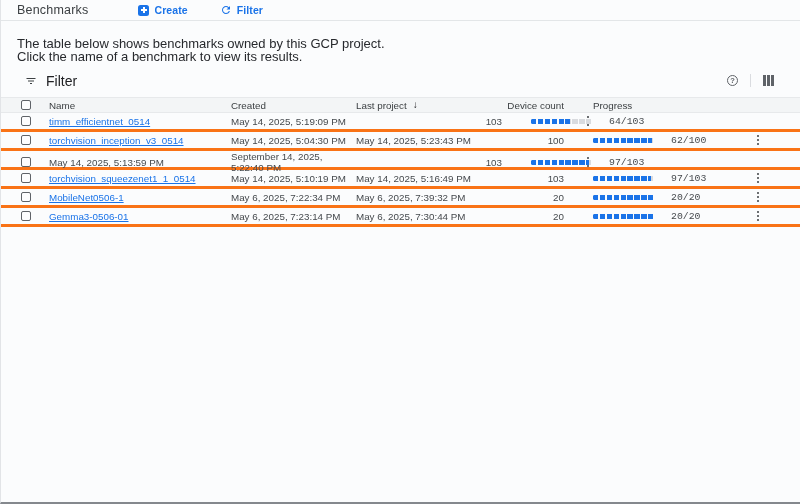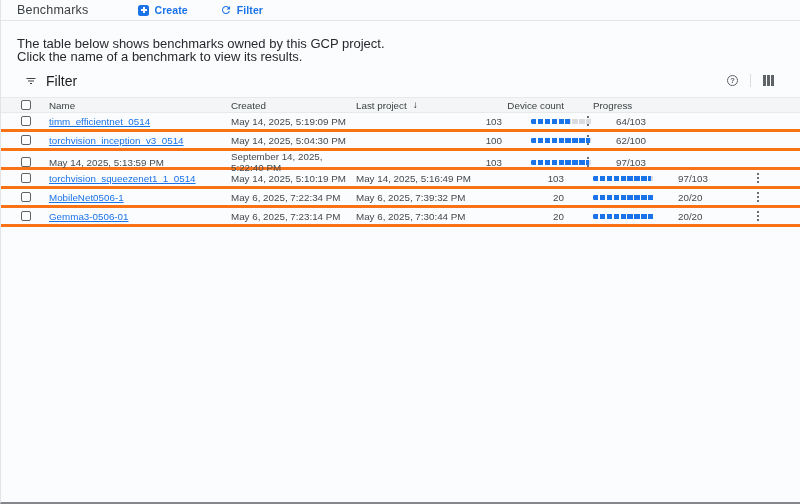--- a/index.html
+++ b/index.html
@@ -86,21 +86,21 @@
   .name-link{
     color:var(--link);text-decoration:underline;cursor:pointer;
     white-space:nowrap;overflow:hidden;text-overflow:ellipsis;display:block;padding-right:8px;
   }
   .pbar{
     width:62px;height:5px;border-radius:1px;flex:none;
     background:linear-gradient(90deg,var(--pfill) 0 var(--p,0%),var(--ptrack) var(--p,0%) 100%);
     -webkit-mask:repeating-linear-gradient(90deg,#000 0 5.2px,transparent 5.2px 6.9px);
     mask:repeating-linear-gradient(90deg,#000 0 5.2px,transparent 5.2px 6.9px);
   }
-  .progress-label{margin-left:23px;color:#45494d;font-size:9.8px;}
+  .progress-label{margin-left:16px;color:#45494d;font-size:9.8px;font-family:Liberation Mono, monospace;}
   .cell-actions{display:flex;align-items:center;padding-left:18px;}
   .kebab{display:flex;flex-direction:column;gap:1.6px;align-items:center;cursor:pointer;padding:2px 3px;}
   .kebab i{width:2.4px;height:2.4px;border-radius:50%;background:#3c4043;}
 </style>
 </head>
 <body>
 
 <div class="page">
 
   <div class="app-header">
@@ -177,20 +177,21 @@
     </div>
   </div>
         <div class="grid-row trow">
     <div class="cell-check">
       <span class="checkbox"></span>
     </div>
     <div>
             <a class="name-link">torchvision_inception_v3_0514</a>
           </div>
     <div>May 14, 2025, 5:04:30 PM</div>
+    <div>May 14, 2025, 5:23:43 PM</div>
     <div class="cell-count">100</div>
     <div class="cell-progress">
       <div class="pbar" style="--p: 95.0%;"></div>
       <span class="progress-label">62/100</span>
     </div>
     <div class="cell-actions">
       <div class="kebab">
               <i></i>
               <i></i>
               <i></i>

